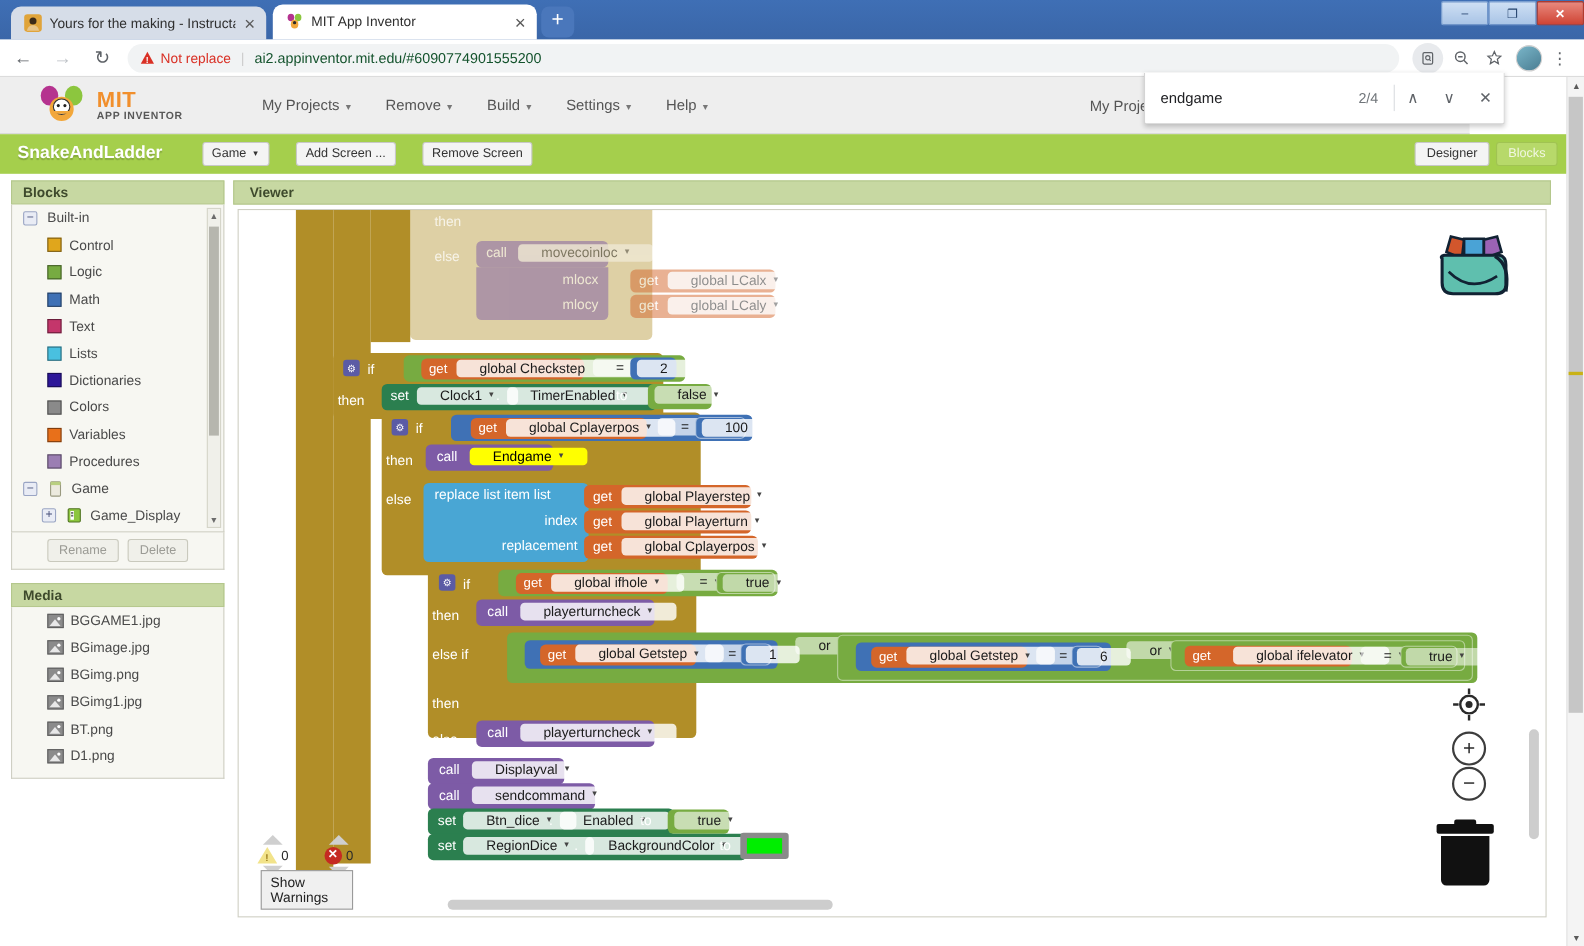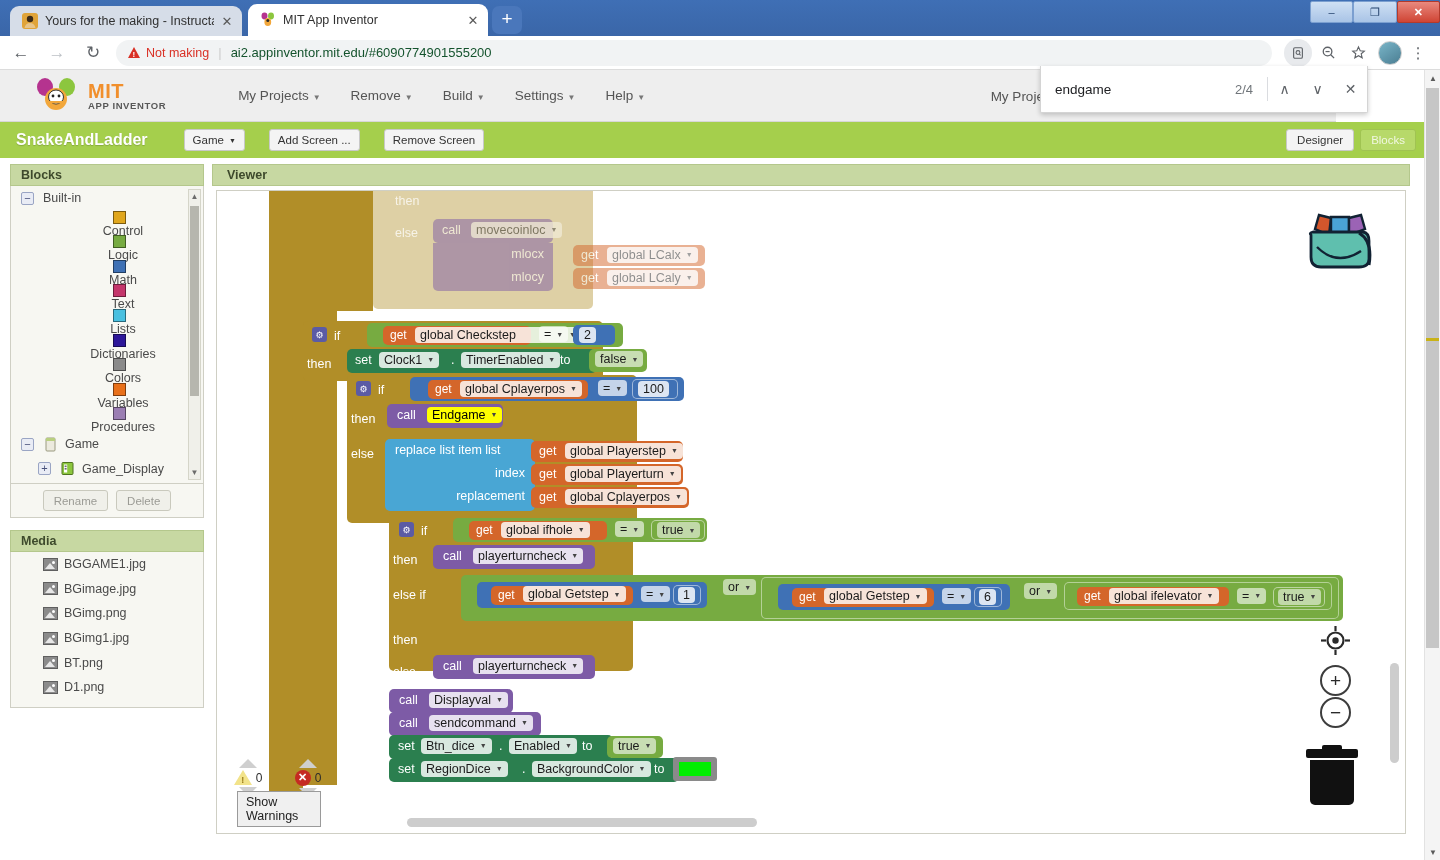--- a/index.html
+++ b/index.html
@@ -178,21 +178,21 @@
   .expander {
     width: 13px; height: 13px; border: 1px solid #9aa5c4;
     background: #e9ecf5; color: #47507a; font-size: 11px; line-height: 10px;
     text-align: center; margin-right: 9px; flex: 0 0 13px; border-radius: 2px;
   }
   .sw {
     width: 13px; height: 13px; border: 1px solid rgba(0,0,0,.45);
     margin-right: 7px; flex: 0 0 13px;
   }
   .indent1 { padding-left: 10px; }
-  .indent2 { padding-left: 32px; flex-direction: column; }
+  .indent2 { padding-left: 32px; }
   .indent3 { padding-left: 27px; }
   .comp-ico { width: 15px; height: 15px; margin-right: 7px; flex: 0 0 15px; position: relative; }
   .panel-scroll {
     position: absolute; right: 2px; top: 3px; width: 13px; bottom: 3px;
     background: #f0f0ea; border: 1px solid #d5d5c9;
   }
   .ps-up, .ps-dn {
     height: 13px; display: flex; align-items: center; justify-content: center;
     color: #6b6b6b; font-size: 8px;
   }
@@ -233,21 +233,21 @@
     position: absolute; left: 216px; top: 190px; width: 1190px; height: 644px;
     background: #ffffff; border: 1px solid #cfcfc4; overflow: hidden;
   }
   .ws { position: absolute; left: 0; top: 0; width: 100%; height: 100%; }
 
   
   .blk { position: absolute; border-radius: 5px; }
   .lbl { color: #fff; font-size: 12.5px; white-space: nowrap; }
   .fld {
     background: rgba(255,255,255,.82); border-radius: 4px;
-    font-size: 12.5px; color: #1b1b1b; padding: 1px 5px;
+    font-size: 12.5px; color: #1b1b1b; padding: 1px 21px;
     display: inline-flex; align-items: center; white-space: nowrap;
   }
   .fld .dd { font-size: 7px; margin-left: 5px; color: #444; }
   .ctrl { background: #b18e28; }
   .ctrl-sh { background: #b18e28; opacity: .42; }
   .logic { background: #77ab41; }
   .math { background: #3f71b5; }
   .list { background: #49a6d4; }
   .proc { background: #7d5ba6; }
   .setter { background: #2b7f4f; }
@@ -360,21 +360,21 @@
   </div>
 
   <div class="chrome-toolbar">
     <div class="nav-icon">←</div>
     <div class="nav-icon disabled">→</div>
     <div class="nav-icon">↻</div>
     <div class="omnibox">
       <span class="warn-tri">
         <span style="position:absolute;left:-1.6px;top:3px;color:#fff;font-size:8px;font-weight:bold;">!</span>
       </span>
-      <span class="notsecure">Not making</span>
+      <span class="notsecure">Not replace</span>
       <span class="omni-sep">|</span>
       <span class="omni-url">ai2.appinventor.mit.edu/#6090774901555200</span>
     </div>
     <div class="tb-right">
       <div class="tb-btn active-bg">
         <svg width="14" height="14" viewBox="0 0 16 16">
             <rect x="3" y="2" width="10" height="12" rx="1.5" fill="none" stroke="#5f6368" stroke-width="1.3"></rect>
             <circle cx="8" cy="7.5" r="2.2" fill="none" stroke="#5f6368" stroke-width="1.2"></circle>
             <line x1="9.6" y1="9.2" x2="11" y2="10.7" stroke="#5f6368" stroke-width="1.2"></line>
           </svg>
@@ -770,21 +770,21 @@
             </div>
           </div>
           <span class="fld" style="position:absolute;left:262px;top:5px;background:rgba(255,255,255,.55);">
               <span>or</span>
               <span class="dd">▼</span>
             </span>
 
           <div class="blk logic" style="left:302px;top:4px;width:268px;height:28px;border:1px solid rgba(255,255,255,.45);">
             <div class="blk var" style="left:12px;top:4px;width:152px;height:19px;">
               <span class="lbl" style="position:absolute;left:7px;top:2px;font-size:12px;">get</span>
-              <span class="fld" style="position:absolute;left:32px;top:0.5px;">
+              <span class="fld" style="position:absolute;left:44px;top:0.5px;">
                   <span>global ifelevator</span>
                   <span class="dd">▼</span>
                 </span>
             </div>
             <span class="fld" style="position:absolute;left:172px;top:4.5px;background:rgba(255,255,255,.6);">
                 <span>=</span>
                 <span class="dd">▼</span>
               </span>
             <div class="blk logic" style="left:208px;top:3.5px;width:52px;height:20px;border:1px solid rgba(255,255,255,.5);">
               <span class="fld" style="position:absolute;left:4px;top:1px;background:rgba(255,255,255,.55);">

